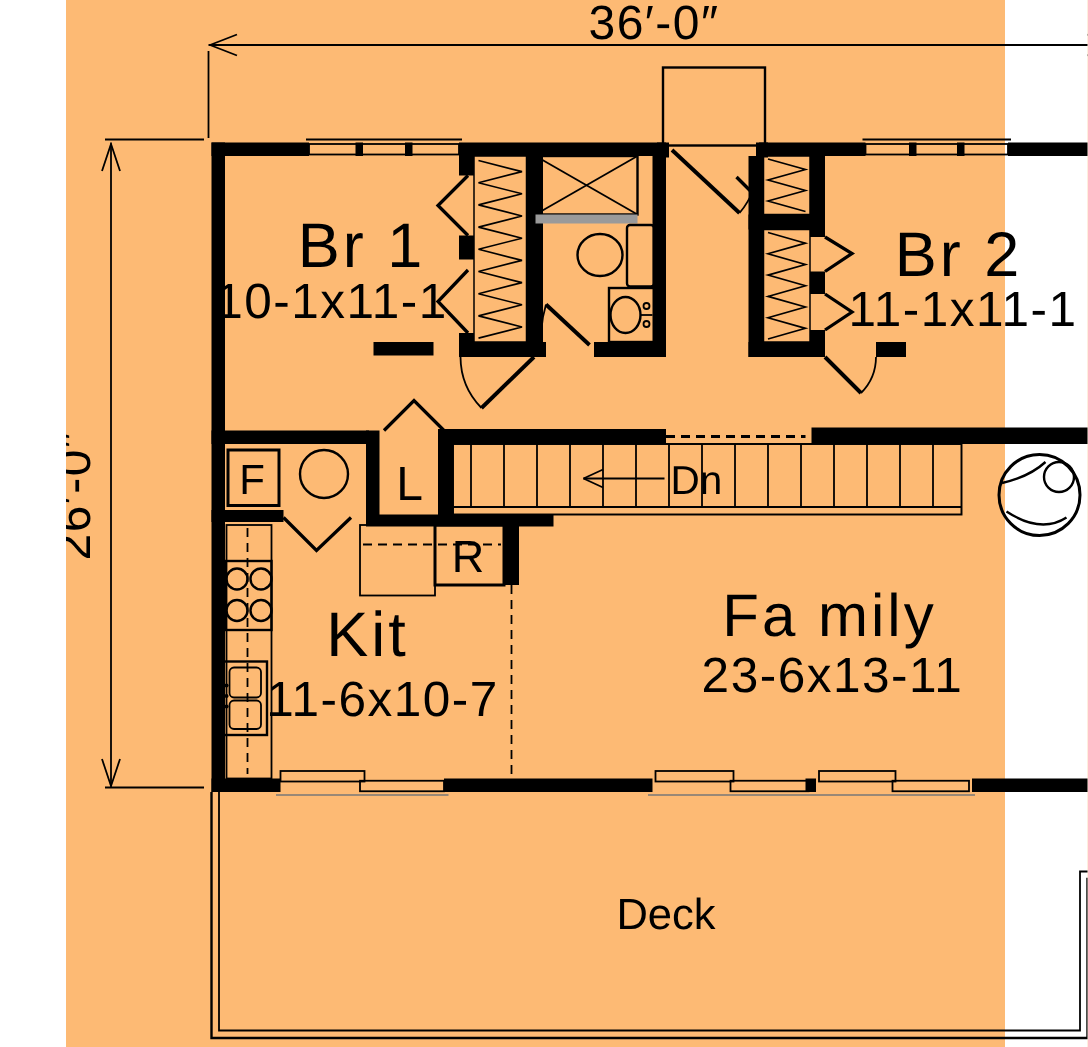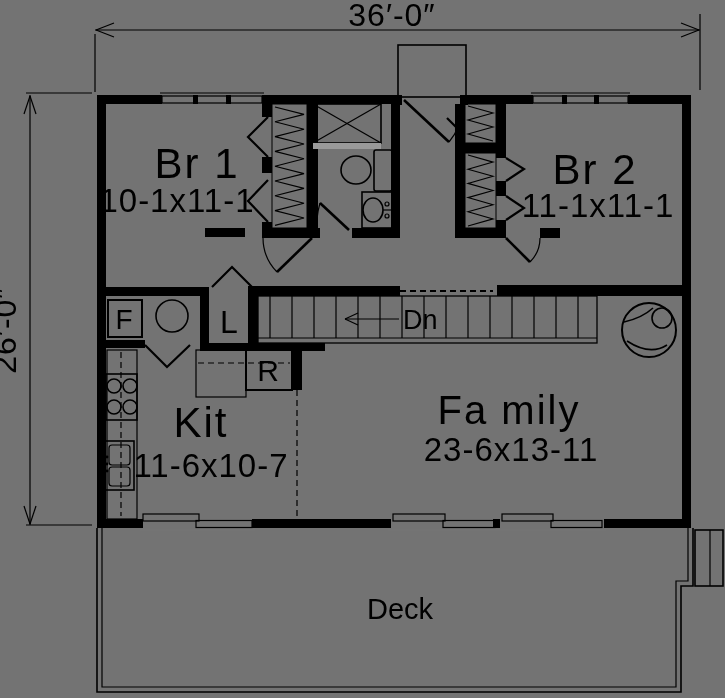--- a/index.html
+++ b/index.html
@@ -1,16 +1,16 @@
 <!DOCTYPE html>
 <html><head>
 <meta charset="utf-8">
 <style>
   html,body{margin:0;padding:0;background:#ffffff;}
-  .wrap{width:725px;height:698px;position:relative;background:#737373;}
+  .wrap{width:626px;height:698px;position:relative;background:#fdba74;margin-left:44px;}
   svg{display:block;}
   text{font-family:"Liberation Sans","DejaVu Sans",sans-serif;fill:#000;}
   .roomname{font-size:42px;letter-spacing:2px;}
   .roomsize{font-size:33px;letter-spacing:1px;}
   .dimtext{font-size:32px;letter-spacing:1px;}
   .small{font-size:29px;}
   .tag{font-size:28px;}
   .wall{fill:#000;stroke:none;}
   .ln{stroke:#000;fill:none;}
   .thin{stroke-width:1.2;}

